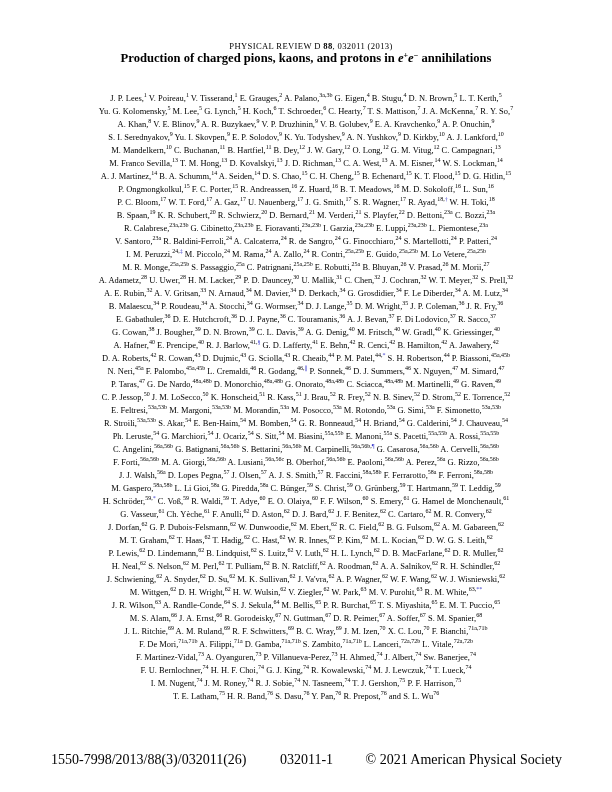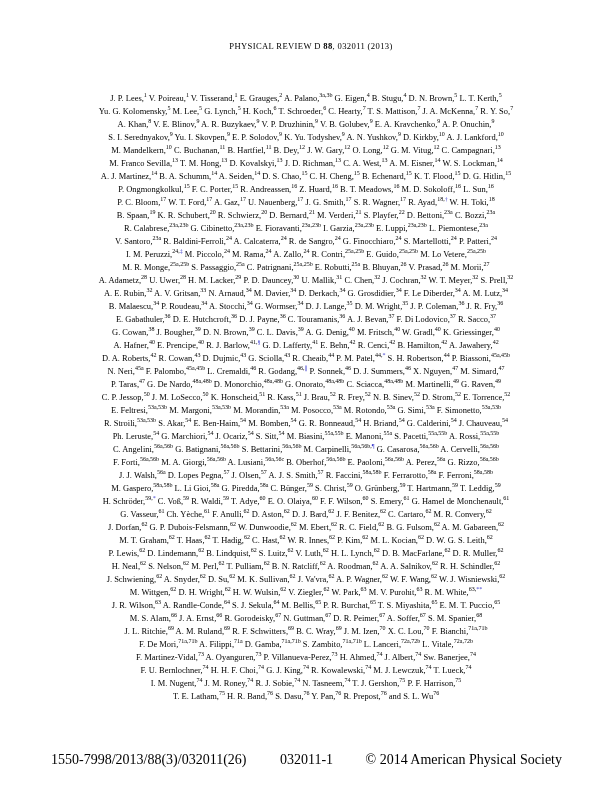--- a/index.html
+++ b/index.html
@@ -44,20 +44,21 @@
 </head>
 <body>
 
 <div class="page">
 
   <div class="journal-header">
     <span>PHYSICAL REVIEW D </span><span class="vol">88</span><span>, 032011 (2013)</span>
   </div>
 
   <div class="paper-title">
+    <div class="title-line"><span>Production of charged pions, kaons, and protons in </span><i><span>e</span></i><sup>+</sup><i><span>e</span></i><sup>−</sup><span> annihilations</span></div>
   </div>
 
   <div class="author-list">
       <div class="author-line">J. P. Lees,<sup>1</sup> V. Poireau,<sup>1</sup> V. Tisserand,<sup>1</sup> E. Grauges,<sup>2</sup> A. Palano,<sup>3a,3b</sup> G. Eigen,<sup>4</sup> B. Stugu,<sup>4</sup> D. N. Brown,<sup>5</sup> L. T. Kerth,<sup>5</sup></div>
       <div class="author-line">Yu. G. Kolomensky,<sup>5</sup> M. Lee,<sup>5</sup> G. Lynch,<sup>5</sup> H. Koch,<sup>6</sup> T. Schroeder,<sup>6</sup> C. Hearty,<sup>7</sup> T. S. Mattison,<sup>7</sup> J. A. McKenna,<sup>7</sup> R. Y. So,<sup>7</sup></div>
       <div class="author-line">A. Khan,<sup>8</sup> V. E. Blinov,<sup>9</sup> A. R. Buzykaev,<sup>9</sup> V. P. Druzhinin,<sup>9</sup> V. B. Golubev,<sup>9</sup> E. A. Kravchenko,<sup>9</sup> A. P. Onuchin,<sup>9</sup></div>
       <div class="author-line">S. I. Serednyakov,<sup>9</sup> Yu. I. Skovpen,<sup>9</sup> E. P. Solodov,<sup>9</sup> K. Yu. Todyshev,<sup>9</sup> A. N. Yushkov,<sup>9</sup> D. Kirkby,<sup>10</sup> A. J. Lankford,<sup>10</sup></div>
       <div class="author-line">M. Mandelkern,<sup>10</sup> C. Buchanan,<sup>11</sup> B. Hartfiel,<sup>11</sup> B. Dey,<sup>12</sup> J. W. Gary,<sup>12</sup> O. Long,<sup>12</sup> G. M. Vitug,<sup>12</sup> C. Campagnari,<sup>13</sup></div>
       <div class="author-line">M. Franco Sevilla,<sup>13</sup> T. M. Hong,<sup>13</sup> D. Kovalskyi,<sup>13</sup> J. D. Richman,<sup>13</sup> C. A. West,<sup>13</sup> A. M. Eisner,<sup>14</sup> W. S. Lockman,<sup>14</sup></div>
       <div class="author-line">A. J. Martinez,<sup>14</sup> B. A. Schumm,<sup>14</sup> A. Seiden,<sup>14</sup> D. S. Chao,<sup>15</sup> C. H. Cheng,<sup>15</sup> B. Echenard,<sup>15</sup> K. T. Flood,<sup>15</sup> D. G. Hitlin,<sup>15</sup></div>
@@ -99,16 +100,16 @@
       <div class="author-line">F. De Mori,<sup>71a,71b</sup> A. Filippi,<sup>71a</sup> D. Gamba,<sup>71a,71b</sup> S. Zambito,<sup>71a,71b</sup> L. Lanceri,<sup>72a,72b</sup> L. Vitale,<sup>72a,72b</sup></div>
       <div class="author-line">F. Martinez-Vidal,<sup>73</sup> A. Oyanguren,<sup>73</sup> P. Villanueva-Perez,<sup>73</sup> H. Ahmed,<sup>74</sup> J. Albert,<sup>74</sup> Sw. Banerjee,<sup>74</sup></div>
       <div class="author-line">F. U. Bernlochner,<sup>74</sup> H. H. F. Choi,<sup>74</sup> G. J. King,<sup>74</sup> R. Kowalewski,<sup>74</sup> M. J. Lewczuk,<sup>74</sup> T. Lueck,<sup>74</sup></div>
       <div class="author-line">I. M. Nugent,<sup>74</sup> J. M. Roney,<sup>74</sup> R. J. Sobie,<sup>74</sup> N. Tasneem,<sup>74</sup> T. J. Gershon,<sup>75</sup> P. F. Harrison,<sup>75</sup></div>
       <div class="author-line">T. E. Latham,<sup>75</sup> H. R. Band,<sup>76</sup> S. Dasu,<sup>76</sup> Y. Pan,<sup>76</sup> R. Prepost,<sup>76</sup> and S. L. Wu<sup>76</sup></div>
     </div>
 
   <div class="page-footer">
     <span class="f-left">1550-7998/2013/88(3)/032011(26)</span>
     <span class="f-center">032011-1</span>
-    <span class="f-right">© 2014 American Physical Society</span>
+    <span class="f-right">© 2021 American Physical Society</span>
   </div>
 
 </div>
 
 </body></html>

